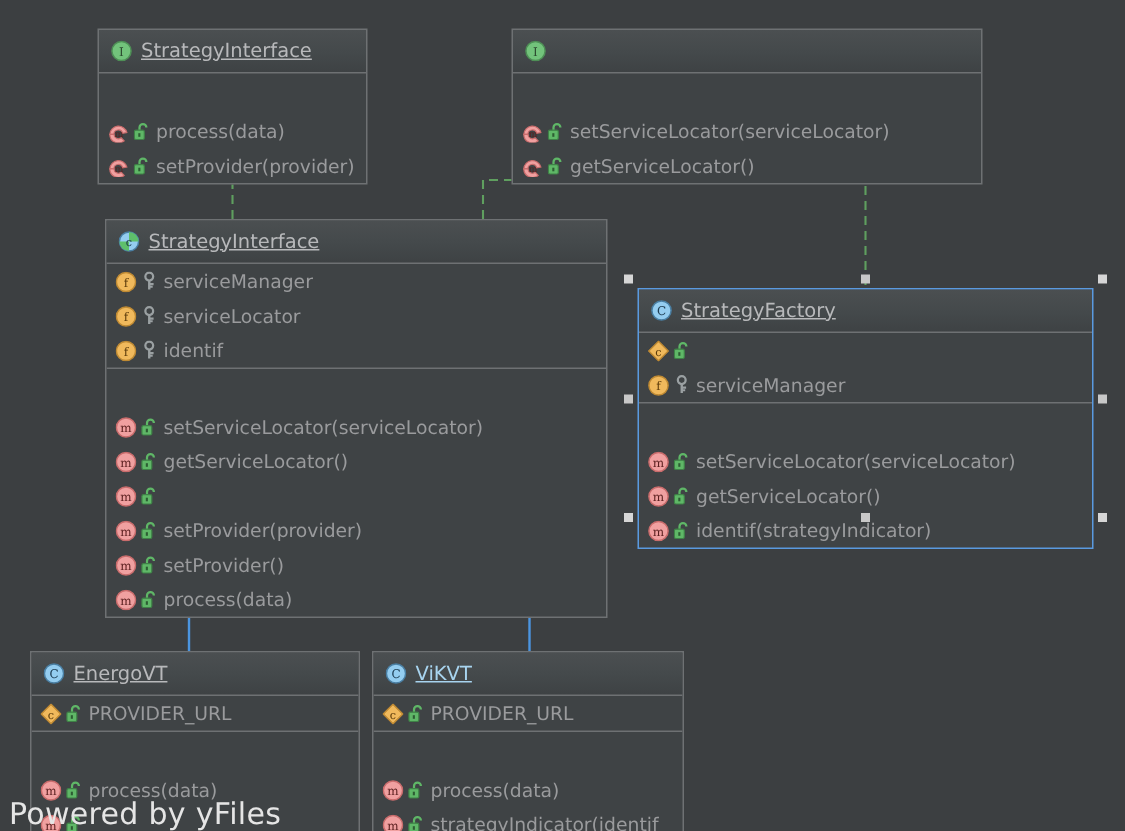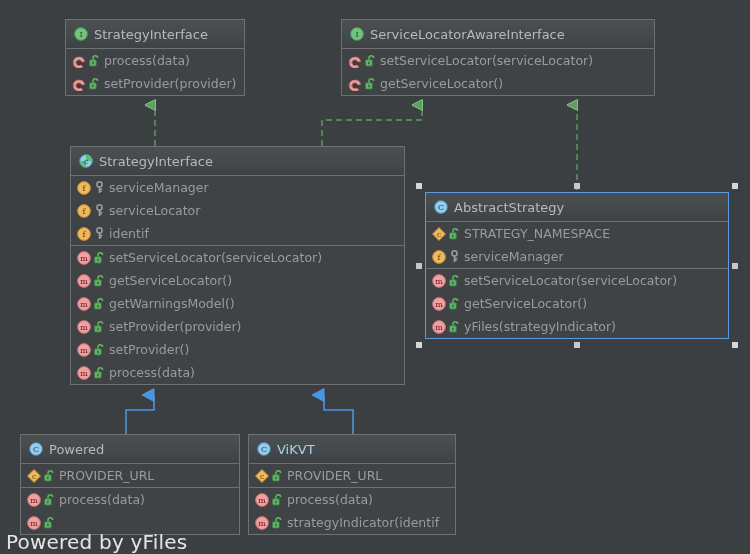--- a/index.html
+++ b/index.html
@@ -24,25 +24,25 @@
   .node.selected{border:1px solid #5a9ae0;}
   .hdr{
     height:29px;
     display:flex;align-items:center;
     padding:0 8px;
     background:linear-gradient(to bottom,#4b4f51 0%,#44494b 55%,#3e4244 100%);
     border-bottom:1px solid #6e7173;
     box-sizing:border-box;
   }
   .hdr .t{
-    font-size:13px;color:#b8b9bb;margin-left:6px;white-space:nowrap;
+    font-size:13px;color:#b8b9bb;margin-left:6px;white-space:nowrap;text-decoration:underline;
   }
   .hdr .t.hl{color:#a8d4ef;}
   .sec{border-bottom:1px solid #6e7173;}
-  .sec:last-child{border-bottom:none;}
+  .sec:last-child{border-bottom:none;margin-top:27px;}
   .row{
     height:23px;display:flex;align-items:center;padding:0 6px;white-space:nowrap;
     box-sizing:border-box;
   }
   .row .lbl{font-size:12.5px;color:#9a9b9d;margin-left:4px;}
 
   
   .ic{width:14px;height:14px;flex:0 0 14px;position:relative;display:inline-block;}
   .ic svg{display:block;width:14px;height:14px;}
   .vis{width:11px;height:13px;flex:0 0 11px;margin-left:3px;position:relative;display:inline-block;}
@@ -143,21 +143,20 @@
         </div>
       </div>
       <div class="node" style="left: 341px; top: 19px; width: 314px;">
         <div class="hdr">
           <span class="ic">
             <svg viewBox="0 0 14 14">
               <circle cx="7" cy="7" r="6.4" fill="#72c37b" stroke="#4e8f56" stroke-width="1"></circle>
               <text x="7" y="10.3" font-size="8" font-family="DejaVu Serif, serif" fill="#2c4a30" text-anchor="middle">I</text>
             </svg>
           </span>
-          <span class="t">ServiceLocatorAwareInterface</span>
         </div>
         <div class="sec">
           <div class="row">
             <span class="ic">
               <svg viewBox="0 0 14 14">
                 <path d="M1.2 8.6 a5.8 5.8 0 0 1 11.4 -1.2 l-2.8 0.5 a3 3 0 0 0 -5.9 0.6 Z" fill="#f0a0a0" stroke="#c96c6c" stroke-width="0.8"></path>
                 <path d="M1.2 8.6 a5.8 5.8 0 0 0 9.6 4.3 l-2.0 -2.0 a3 3 0 0 1 -4.8 -2.3 Z" fill="#f0a0a0" stroke="#c96c6c" stroke-width="0.8"></path>
                 <text x="7.4" y="10.6" font-size="6" font-family="DejaVu Serif, serif" fill="#5c2020" text-anchor="middle">m</text>
               </svg>
             </span>
@@ -291,21 +290,20 @@
                 <text x="7" y="10.2" font-size="8" font-family="DejaVu Serif, serif" fill="#5c2020" text-anchor="middle">m</text>
               </svg>
             </span>
             <span class="vis">
               <svg viewBox="0 0 11 13">
                 <path d="M4 6 V4 a2.3 2.3 0 0 1 4.6 0" fill="none" stroke="#5fb767" stroke-width="1.5"></path>
                 <rect x="0.6" y="5.8" width="6.6" height="6.2" rx="1" fill="#5fb767" stroke="#3f8247" stroke-width="0.8"></rect>
                 <rect x="3.2" y="7.8" width="1.4" height="2.4" fill="#2d5c33"></rect>
               </svg>
             </span>
-            <span class="lbl">getWarningsModel()</span>
           </div>
           <div class="row">
             <span class="ic">
               <svg viewBox="0 0 14 14">
                 <circle cx="7" cy="7" r="6.4" fill="#f0a0a0" stroke="#c96c6c" stroke-width="1"></circle>
                 <text x="7" y="10.2" font-size="8" font-family="DejaVu Serif, serif" fill="#5c2020" text-anchor="middle">m</text>
               </svg>
             </span>
             <span class="vis">
               <svg viewBox="0 0 11 13">
@@ -351,38 +349,37 @@
         </div>
       </div>
       <div class="node selected" style="left: 425px; top: 192px; width: 304px;">
         <div class="hdr">
           <span class="ic">
             <svg viewBox="0 0 14 14">
               <circle cx="7" cy="7" r="6.4" fill="#94cdf0" stroke="#4a7fa3" stroke-width="1"></circle>
               <text x="7" y="10.3" font-size="8" font-family="DejaVu Serif, serif" fill="#1d3c52" text-anchor="middle">C</text>
             </svg>
           </span>
-          <span class="t">AbstractStrategy</span>
+          <span class="t">StrategyFactory</span>
         </div>
         <div class="sec">
           <div class="row">
             <span class="ic">
               <svg viewBox="0 0 14 14">
                 <path d="M7 0.5 L13.5 7 L7 13.5 L0.5 7 Z" fill="#f0b95c" stroke="#bf8a33" stroke-width="1"></path>
                 <text x="7" y="10.2" font-size="7.5" font-family="DejaVu Serif, serif" fill="#5a3a0a" text-anchor="middle">c</text>
               </svg>
             </span>
             <span class="vis">
               <svg viewBox="0 0 11 13">
                 <path d="M4 6 V4 a2.3 2.3 0 0 1 4.6 0" fill="none" stroke="#5fb767" stroke-width="1.5"></path>
                 <rect x="0.6" y="5.8" width="6.6" height="6.2" rx="1" fill="#5fb767" stroke="#3f8247" stroke-width="0.8"></rect>
                 <rect x="3.2" y="7.8" width="1.4" height="2.4" fill="#2d5c33"></rect>
               </svg>
             </span>
-            <span class="lbl">STRATEGY_NAMESPACE</span>
           </div>
           <div class="row">
             <span class="ic">
               <svg viewBox="0 0 14 14">
                 <circle cx="7" cy="7" r="6.4" fill="#f0b95c" stroke="#bf8a33" stroke-width="1"></circle>
                 <text x="7" y="10.3" font-size="8" font-family="DejaVu Serif, serif" fill="#5a3a0a" text-anchor="middle">f</text>
               </svg>
             </span>
             <span class="vis">
               <svg viewBox="0 0 11 13">
@@ -434,33 +431,33 @@
                 <text x="7" y="10.2" font-size="8" font-family="DejaVu Serif, serif" fill="#5c2020" text-anchor="middle">m</text>
               </svg>
             </span>
             <span class="vis">
               <svg viewBox="0 0 11 13">
                 <path d="M4 6 V4 a2.3 2.3 0 0 1 4.6 0" fill="none" stroke="#5fb767" stroke-width="1.5"></path>
                 <rect x="0.6" y="5.8" width="6.6" height="6.2" rx="1" fill="#5fb767" stroke="#3f8247" stroke-width="0.8"></rect>
                 <rect x="3.2" y="7.8" width="1.4" height="2.4" fill="#2d5c33"></rect>
               </svg>
             </span>
-            <span class="lbl">yFiles(strategyIndicator)</span>
+            <span class="lbl">identif(strategyIndicator)</span>
           </div>
         </div>
       </div>
       <div class="node" style="left: 20px; top: 434px; width: 220px;">
         <div class="hdr">
           <span class="ic">
             <svg viewBox="0 0 14 14">
               <circle cx="7" cy="7" r="6.4" fill="#94cdf0" stroke="#4a7fa3" stroke-width="1"></circle>
               <text x="7" y="10.3" font-size="8" font-family="DejaVu Serif, serif" fill="#1d3c52" text-anchor="middle">C</text>
             </svg>
           </span>
-          <span class="t">Powered</span>
+          <span class="t">EnergoVT</span>
         </div>
         <div class="sec">
           <div class="row">
             <span class="ic">
               <svg viewBox="0 0 14 14">
                 <path d="M7 0.5 L13.5 7 L7 13.5 L0.5 7 Z" fill="#f0b95c" stroke="#bf8a33" stroke-width="1"></path>
                 <text x="7" y="10.2" font-size="7.5" font-family="DejaVu Serif, serif" fill="#5a3a0a" text-anchor="middle">c</text>
               </svg>
             </span>
             <span class="vis">

